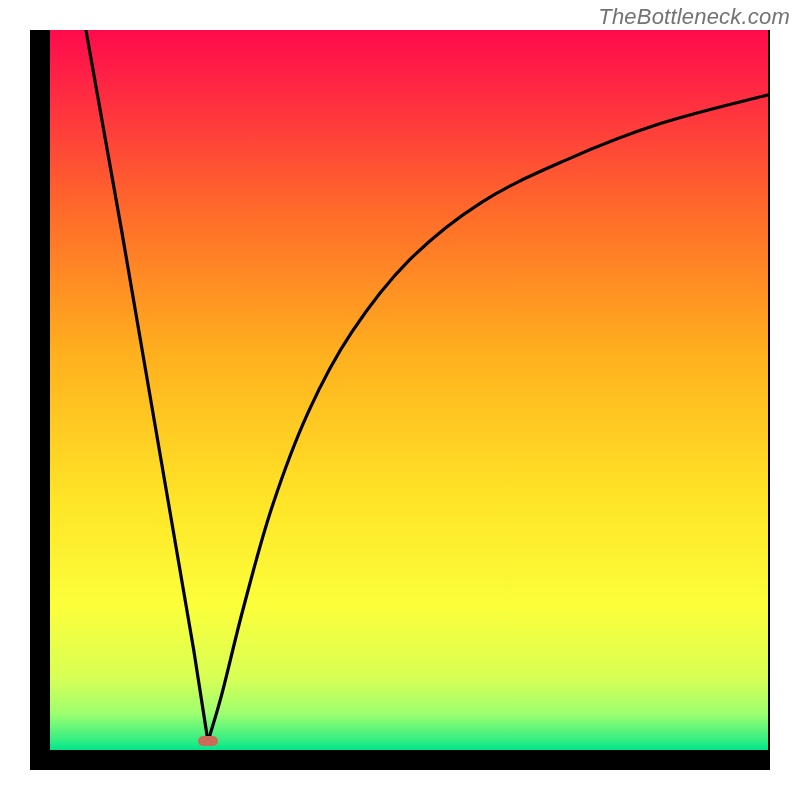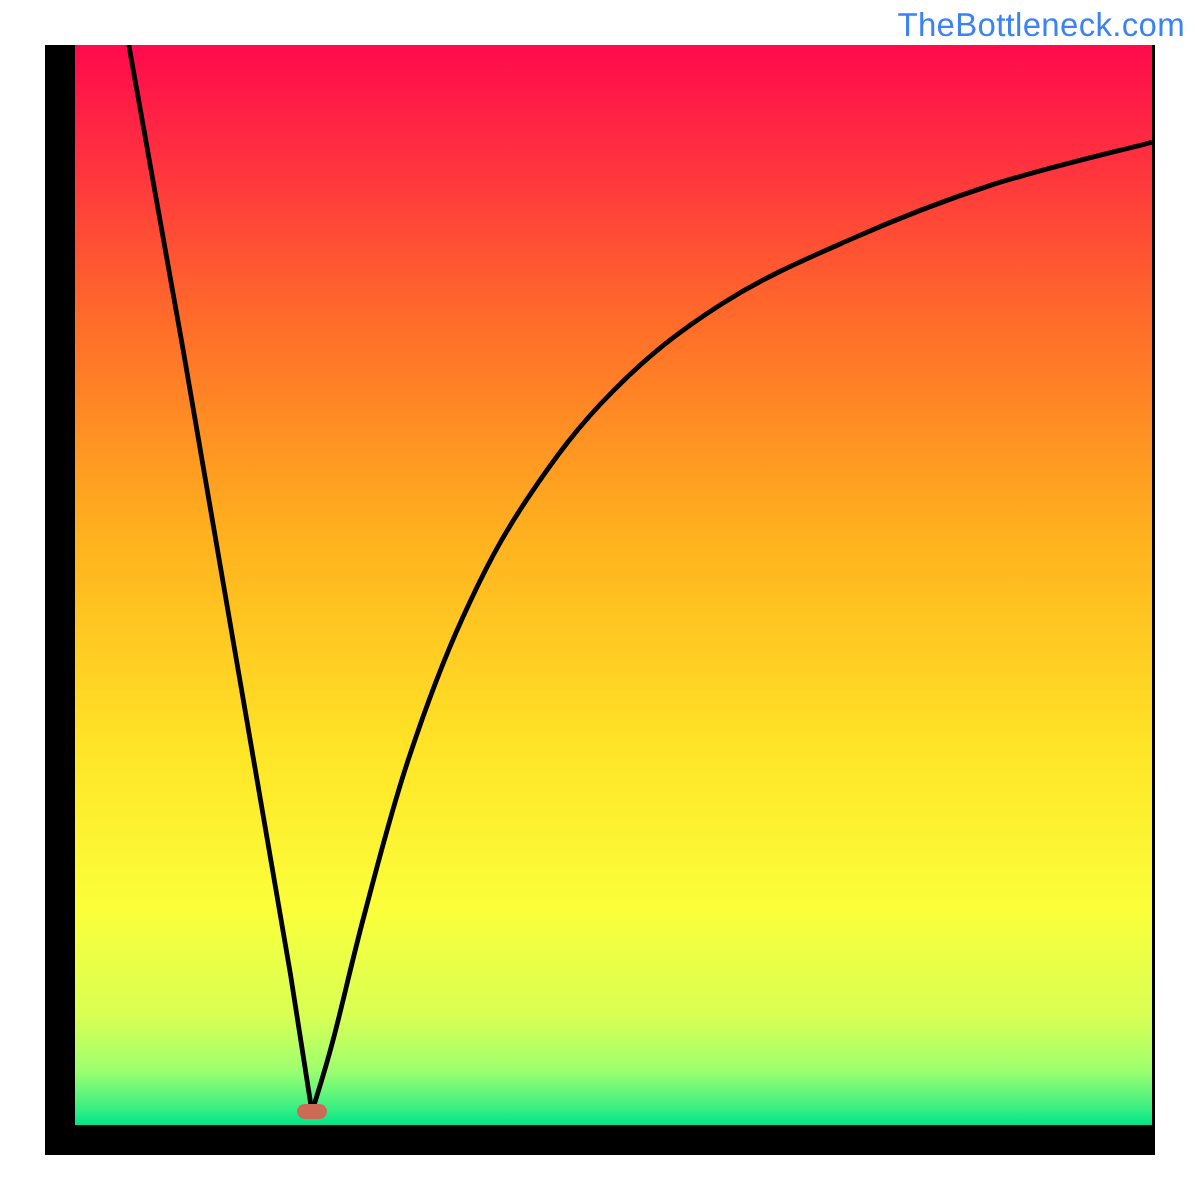--- a/index.html
+++ b/index.html
@@ -14,23 +14,24 @@
     position: relative;
     width: 800px;
     height: 800px;
   }
   .watermark {
     position: absolute;
     top: 4px;
     right: 10px;
     font-family: Arial, Helvetica, sans-serif;
     font-size: 22px;
-    color: #3b82f6;
+    color: #737373;
     letter-spacing: 0.2px;
     z-index: 5;
+    font-style: italic;
   }
   .plot-outer {
     position: absolute;
     left: 30px;
     top: 30px;
     width: 740px;
     height: 740px;
     background: #000;
   }
   .plot-inner {

